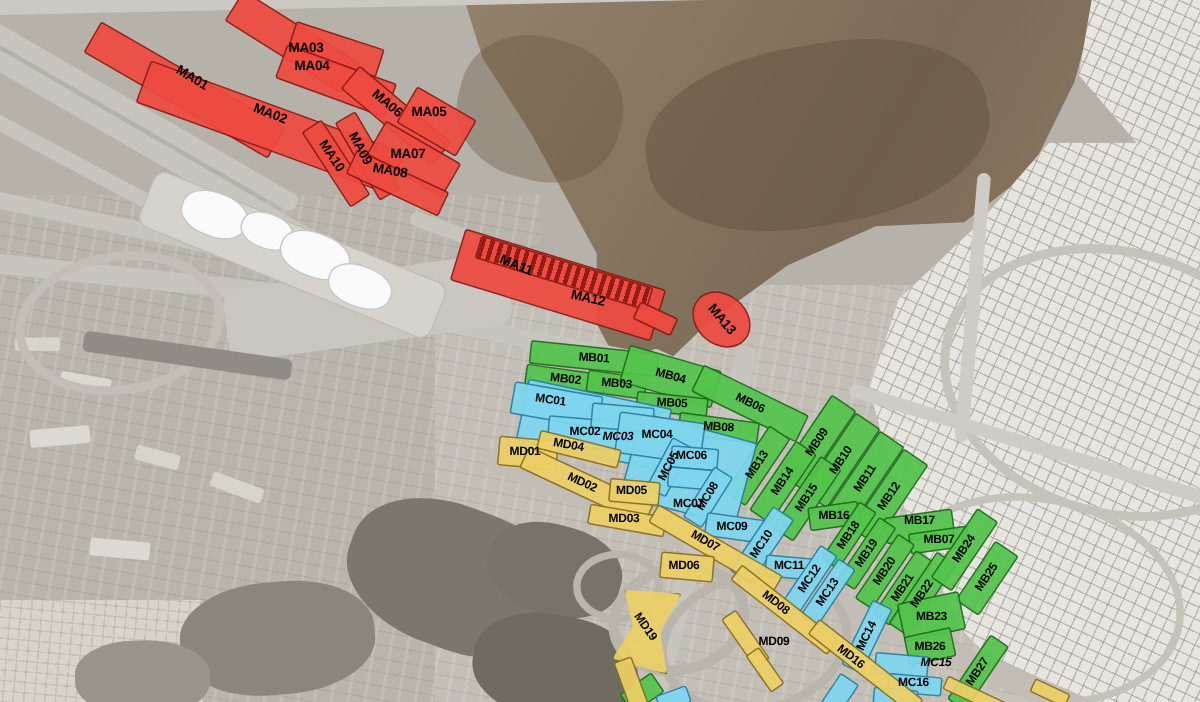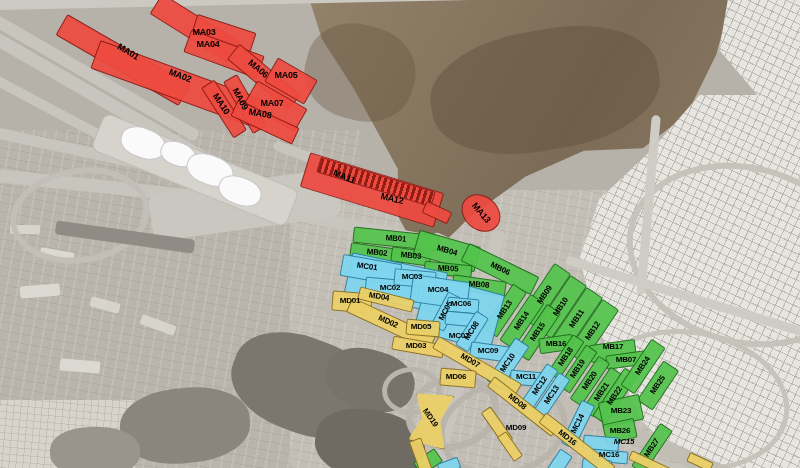--- a/index.html
+++ b/index.html
@@ -198,21 +198,21 @@
       <span class="zone-label" style="font-size: 8px; left: 590px; top: 381px; transform: translate(-50%, -50%) rotate(-56deg);">MB20</span>
       <span class="zone-label" style="font-size: 8px; left: 602px; top: 392px; transform: translate(-50%, -50%) rotate(-56deg);">MB21</span>
       <span class="zone-label" style="font-size: 8px; left: 615px; top: 396px; transform: translate(-50%, -50%) rotate(-56deg);">MB22</span>
       <span class="zone-label" style="font-size: 8px; left: 643px; top: 366px; transform: translate(-50%, -50%) rotate(-56deg);">MB24</span>
       <span class="zone-label" style="font-size: 8px; left: 658px; top: 385px; transform: translate(-50%, -50%) rotate(-56deg);">MB25</span>
       <span class="zone-label" style="font-size: 8px; left: 621px; top: 411px; transform: translate(-50%, -50%) rotate(0deg);">MB23</span>
       <span class="zone-label" style="font-size: 8px; left: 620px; top: 431px; transform: translate(-50%, -50%) rotate(0deg);">MB26</span>
       <span class="zone-label" style="font-size: 8px; left: 652px; top: 448px; transform: translate(-50%, -50%) rotate(-56deg);">MB27</span>
       <span class="zone-label" style="font-size: 8px; left: 367px; top: 267px; transform: translate(-50%, -50%) rotate(8deg);">MC01</span>
       <span class="zone-label" style="font-size: 8px; left: 390px; top: 288px; transform: translate(-50%, -50%) rotate(0deg);">MC02</span>
-      <span class="zone-label" style="font-size: 8px; left: 412px; top: 277px; transform: translate(-50%, -50%) rotate(0deg);">MC03</span>
+      <span class="zone-label" style="font-size: 8px; left: 412px; top: 291px; transform: translate(-50%, -50%) rotate(0deg); font-style: italic;">MC03</span>
       <span class="zone-label" style="font-size: 8px; left: 438px; top: 290px; transform: translate(-50%, -50%) rotate(0deg);">MC04</span>
       <span class="zone-label" style="font-size: 8px; left: 446px; top: 311px; transform: translate(-50%, -50%) rotate(-62deg);">MC05</span>
       <span class="zone-label" style="font-size: 8px; left: 461px; top: 304px; transform: translate(-50%, -50%) rotate(0deg);">MC06</span>
       <span class="zone-label" style="font-size: 8px; left: 459px; top: 336px; transform: translate(-50%, -50%) rotate(0deg);">MC07</span>
       <span class="zone-label" style="font-size: 8px; left: 472px; top: 331px; transform: translate(-50%, -50%) rotate(-58deg);">MC08</span>
       <span class="zone-label" style="font-size: 8px; left: 488px; top: 351px; transform: translate(-50%, -50%) rotate(0deg);">MC09</span>
       <span class="zone-label" style="font-size: 8px; left: 508px; top: 363px; transform: translate(-50%, -50%) rotate(-56deg);">MC10</span>
       <span class="zone-label" style="font-size: 8px; left: 526px; top: 377px; transform: translate(-50%, -50%) rotate(0deg);">MC11</span>
       <span class="zone-label" style="font-size: 8px; left: 540px; top: 386px; transform: translate(-50%, -50%) rotate(-56deg);">MC12</span>
       <span class="zone-label" style="font-size: 8px; left: 552px; top: 395px; transform: translate(-50%, -50%) rotate(-56deg);">MC13</span>

